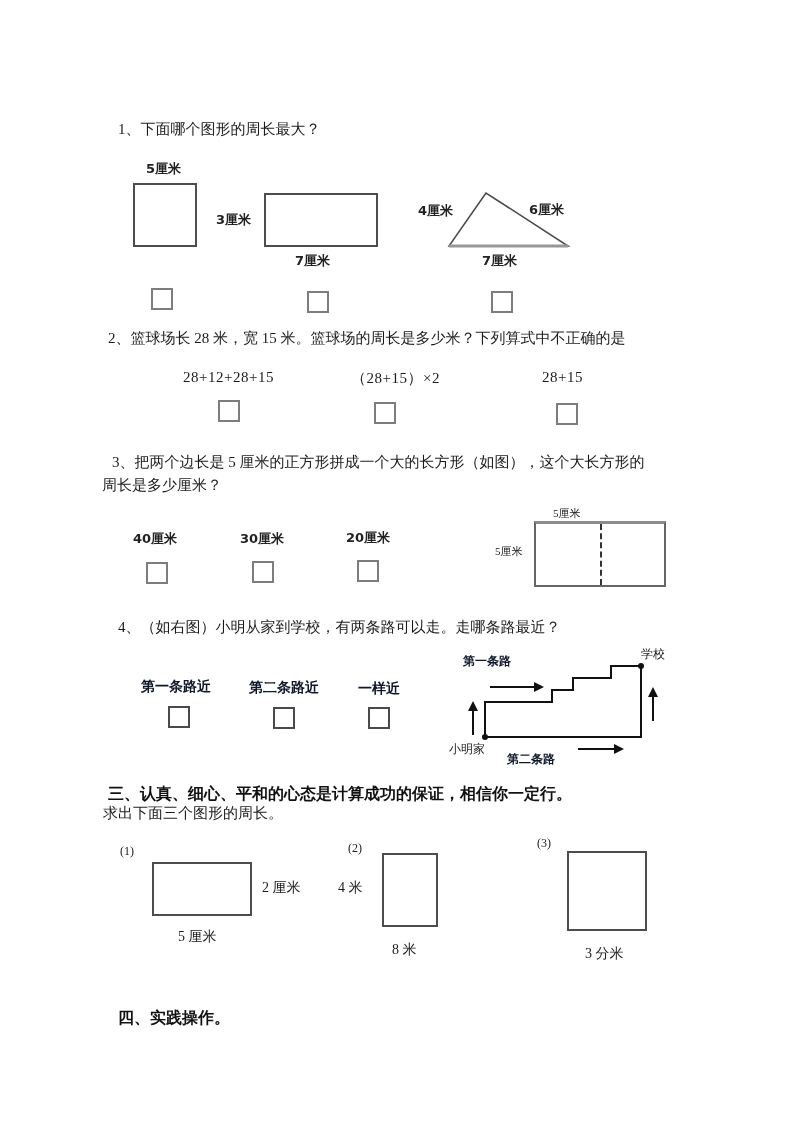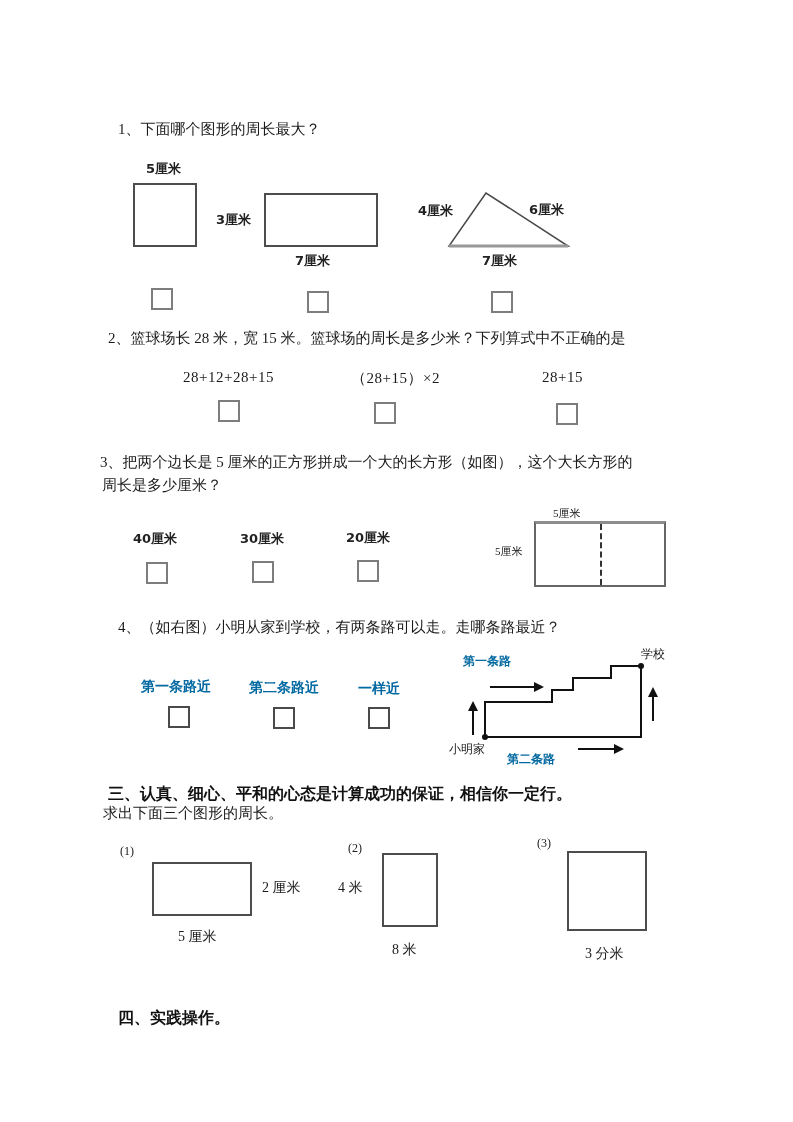--- a/index.html
+++ b/index.html
@@ -4,21 +4,21 @@
 <style>
   html,body{margin:0;padding:0;background:#fff;}
   .page{position:relative;width:698px;height:1122px;background:#ffffff;overflow:hidden;
         font-family:"Liberation Serif",serif;color:#1b1b1b;}
   .abs{position:absolute;}
   .qtxt{font-size:15px;white-space:nowrap;}
   .expr{font-size:15px;white-space:nowrap;letter-spacing:.5px;}
   .dimb{font-family:"DejaVu Sans",sans-serif;font-weight:bold;font-size:13px;white-space:nowrap;color:#222;}
   .dims{font-size:14px;white-space:nowrap;}
   .small{font-size:11px;white-space:nowrap;}
-  .optb{font-family:Liberation Sans, sans-serif;font-weight:bold;font-size:14px;white-space:nowrap;color:#0369a1;}
+  .optb{font-family:Liberation Sans, sans-serif;font-weight:bold;font-size:14px;white-space:nowrap;color:#0f172a;}
   .heading{font-weight:bold;font-size:16px;white-space:nowrap;color:#111;}
   .cb{width:18px;height:18px;border:2px solid #7d7d7d;background:#fff;}
   .cb-dark{border-color:#4a4a4a;}
   .shape{border:2px solid #4d4d4d;background:#fff;box-sizing:border-box;}
   .q3fig{border:2px solid #666;border-top:3px solid #8c8c8c;background:#fff;box-sizing:border-box;}
   .q3divider{position:absolute;left:50%;top:0;bottom:0;width:0;border-left:2px dashed #333;}
 </style>
 </head>
 <body>
 
@@ -48,21 +48,21 @@
   <div class="abs qtxt" style="left:108px;top:329px">2、篮球场长 28 米，宽 15 米。篮球场的周长是多少米？下列算式中不正确的是</div>
 
   <div class="abs expr" style="left:183px;top:369px">28+12+28+15</div>
   <div class="abs expr" style="left:351px;top:369px">（28+15）×2</div>
   <div class="abs expr" style="left:542px;top:369px">28+15</div>
 
   <div class="abs cb" style="left:218px;top:400px"></div>
   <div class="abs cb" style="left:374px;top:402px"></div>
   <div class="abs cb" style="left:556px;top:403px"></div>
 
-  <div class="abs qtxt" style="left:100px;top:453px">3、把两个边长是 5 厘米的正方形拼成一个大的长方形（如图），这个大长方形的</div>
+  <div class="abs qtxt" style="left:112px;top:453px">3、把两个边长是 5 厘米的正方形拼成一个大的长方形（如图），这个大长方形的</div>
   <div class="abs qtxt" style="left:102px;top:476px">周长是多少厘米？</div>
 
   <div class="abs dimb" style="left:133px;top:530px">40厘米</div>
   <div class="abs dimb" style="left:240px;top:530px">30厘米</div>
   <div class="abs dimb" style="left:346px;top:529px">20厘米</div>
 
   <div class="abs cb" style="left:146px;top:562px"></div>
   <div class="abs cb" style="left:252px;top:561px"></div>
   <div class="abs cb" style="left:357px;top:560px"></div>
 

